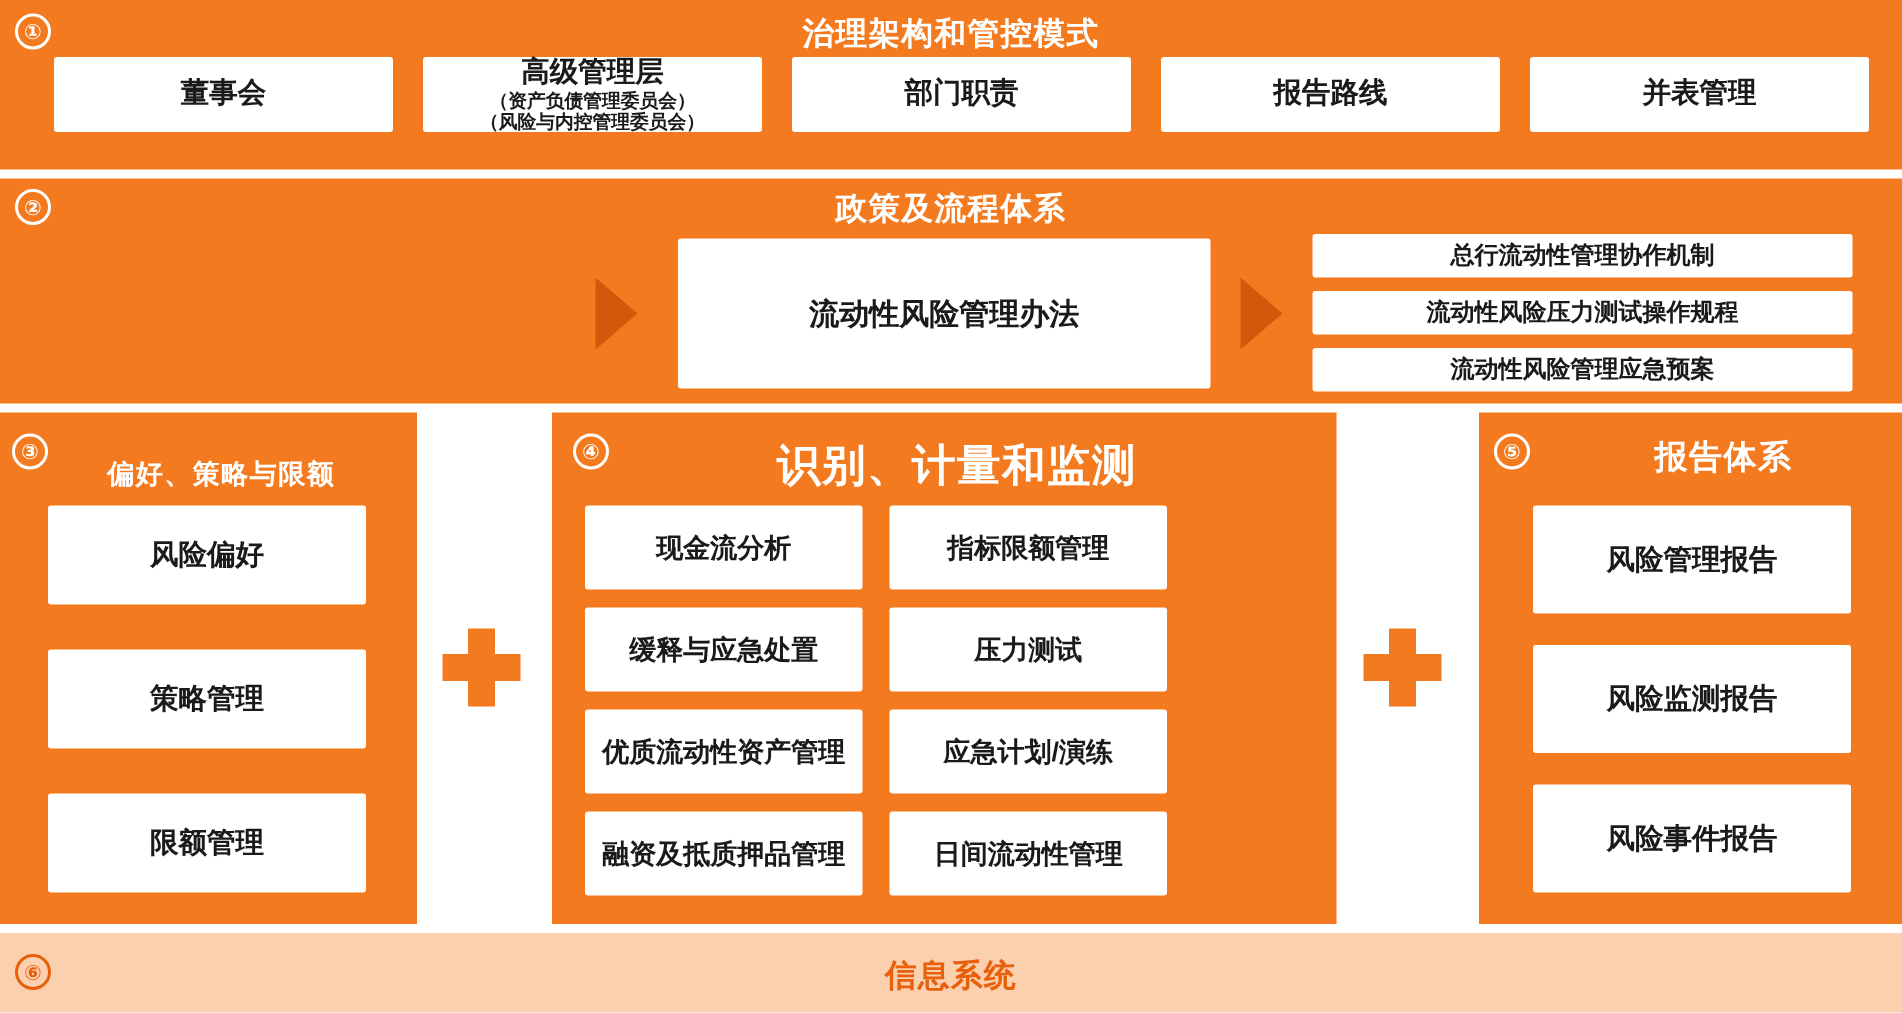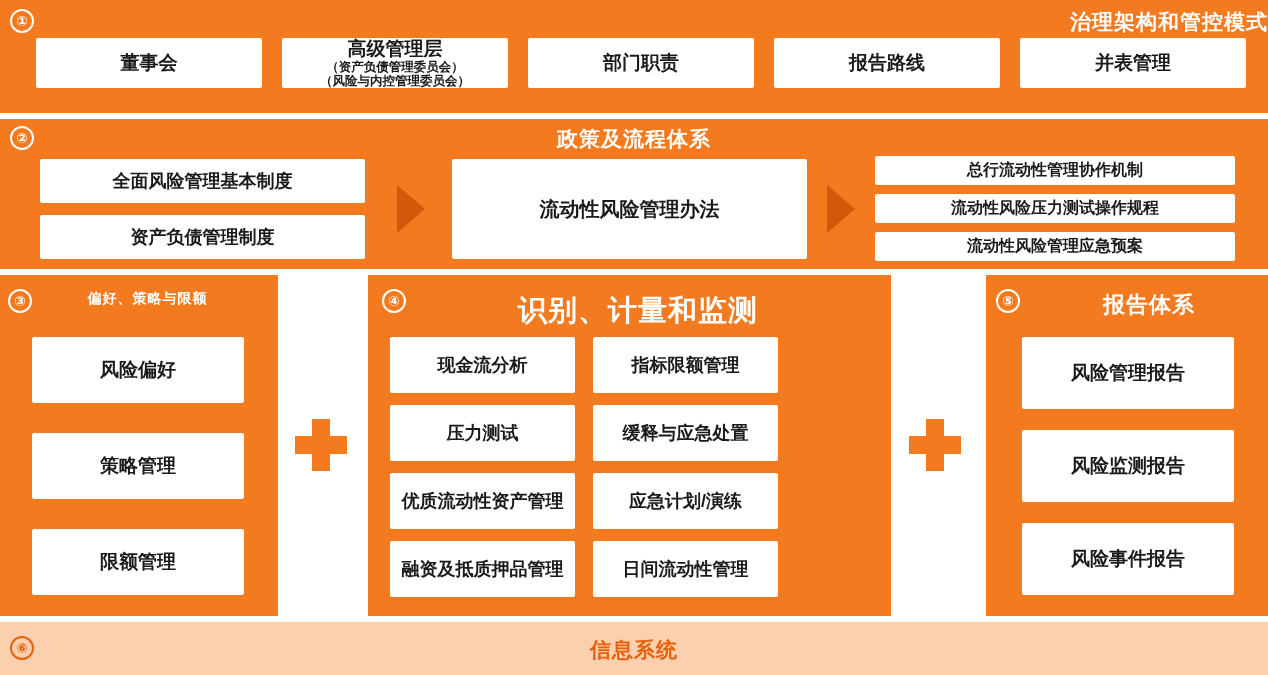--- a/index.html
+++ b/index.html
@@ -59,21 +59,21 @@
     text-align: center;
     box-sizing: border-box;
     border-radius: 2px;
   }
 
   
   #row1 {
     left: 0; top: 0; width: 1268px; height: 113px;
   }
   #row1 .band-title {
-    position: absolute; left: 0; top: 8px; width: 1268px; font-size: 21px; text-align: right;
+    position: absolute; left: 0; top: 8px; width: 1268px; font-size: 21px;
   }
   #row1 .num-badge { left: 10px; top: 9px; }
   .r1-boxes {
     position: absolute;
     left: 36px; top: 38px;
     width: 1210px; height: 50px;
     display: flex;
     gap: 20px;
   }
   .r1-boxes .wbox {
@@ -116,21 +116,21 @@
     border-bottom: 24px solid transparent;
     border-left: 28px solid #D2590C;
   }
   #arrow1 { left: 397px; top: 66px; }
   #arrow2 { left: 827px; top: 66px; }
 
   
   #col3 {
     left: 0; top: 275px; width: 278px; height: 341px;
   }
-  #col3 .band-title { position: absolute; left: 30px; top: 15px; width: 235px; font-size: 14px; }
+  #col3 .band-title { position: absolute; left: 30px; top: 29px; width: 235px; font-size: 18px; }
   #col3 .num-badge { left: 8px; top: 14px; }
   .c3-boxes {
     position: absolute; left: 32px; top: 62px; width: 212px; height: 258px;
     display: flex; flex-direction: column; justify-content: space-between; gap: 30px;
   }
   .c3-boxes .wbox { height: 72px; font-size: 19px; }
 
   #col4 {
     left: 368px; top: 275px; width: 523px; height: 341px;
   }
@@ -207,28 +207,20 @@
       <div class="wbox">
         <span>并表管理</span>
       </div>
     </div>
   </div>
 
   <div class="band" id="row2">
     <div class="num-badge">②</div>
     <div class="band-title">政策及流程体系</div>
 
-    <div class="r2-left">
-      <div class="wbox">
-        <span>全面风险管理基本制度</span>
-      </div>
-      <div class="wbox">
-        <span>资产负债管理制度</span>
-      </div>
-    </div>
 
     <div class="arrow" id="arrow1"></div>
 
     <div class="r2-mid">
       <div class="wbox">
         <span>流动性风险管理办法</span>
       </div>
     </div>
 
     <div class="arrow" id="arrow2"></div>
@@ -268,24 +260,24 @@
     <div class="num-badge">④</div>
     <div class="band-title">识别、计量和监测</div>
     <div class="c4-grid">
       <div class="wbox">
         <span>现金流分析</span>
       </div>
       <div class="wbox">
         <span>指标限额管理</span>
       </div>
       <div class="wbox">
+        <span>缓释与应急处置</span>
+      </div>
+      <div class="wbox">
         <span>压力测试</span>
-      </div>
-      <div class="wbox">
-        <span>缓释与应急处置</span>
       </div>
       <div class="wbox">
         <span>优质流动性资产管理</span>
       </div>
       <div class="wbox">
         <span>应急计划/演练</span>
       </div>
       <div class="wbox">
         <span>融资及抵质押品管理</span>
       </div>

